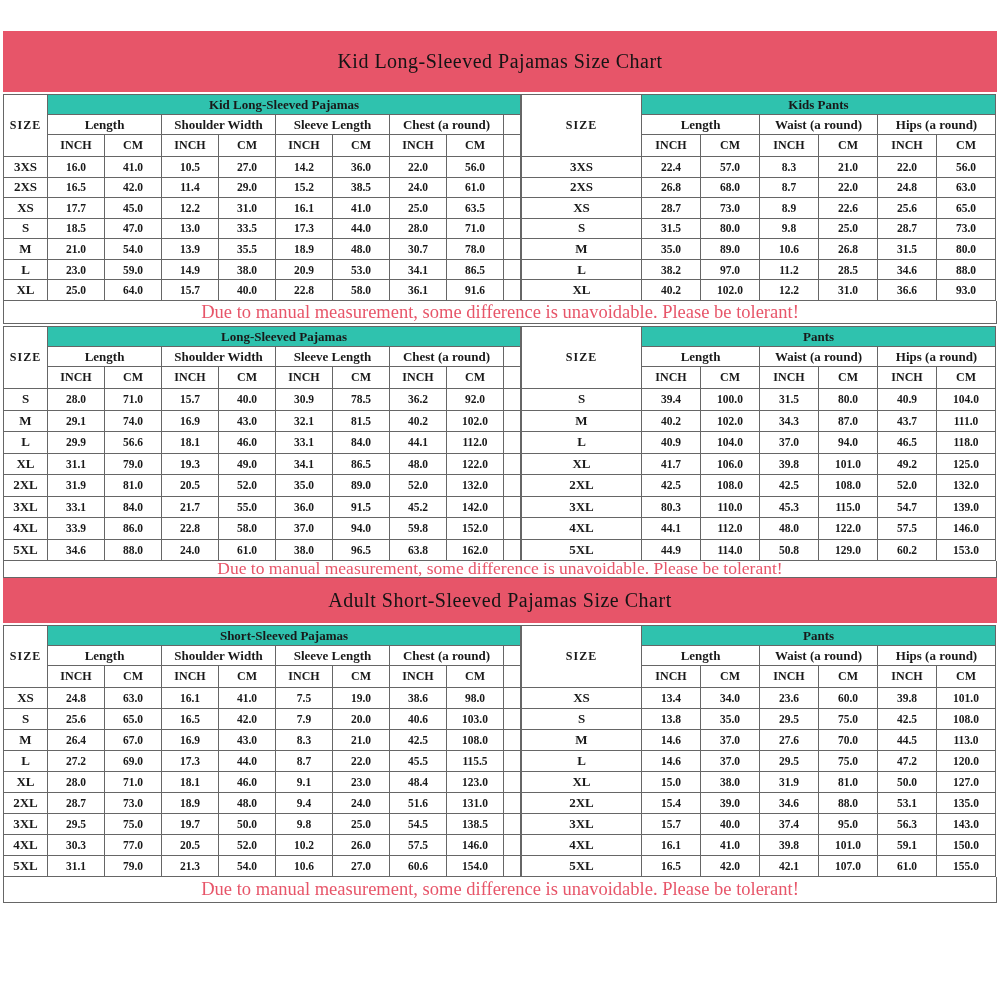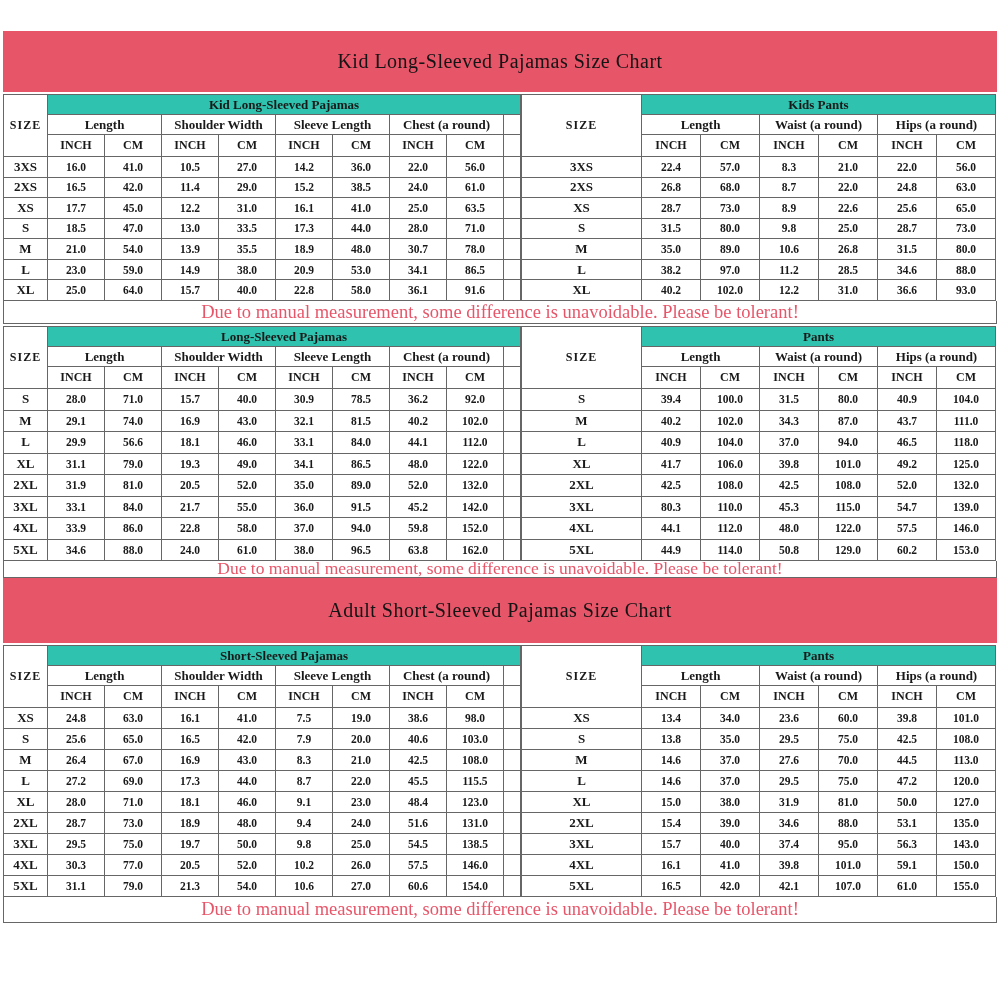--- a/index.html
+++ b/index.html
@@ -28,21 +28,21 @@
   tr.group-row{height:20px;}
   tr.measure-row{height:20px;}
   tr.unit-row{height:22px;}
   .disclaimer{border:1px solid var(--border);border-top:none;display:flex;align-items:center;justify-content:center;color:var(--red);font-size:18.5px;line-height:1;}
   .s1 .band{height:61px;}
   .s1 table.chart{height:207px;}
   .s1 .disclaimer{height:23px;}
   .s2 .band{height:64px;}
   .s2 table.chart{height:235px;}
   .s2 .disclaimer{height:17px;font-size:17.5px;}
-  .s3 .band{height:65px;}
+  .s3 .band{height:45px;}
   .s3 table.chart{height:252px;}
   .s3 .disclaimer{height:26px;}
 </style>
 </head>
 <body>
 
 <main id="doc">
   <section class="section s1">
     <div class="band">
       <h1 class="title">Kid Long-Sleeved Pajamas Size Chart</h1>

